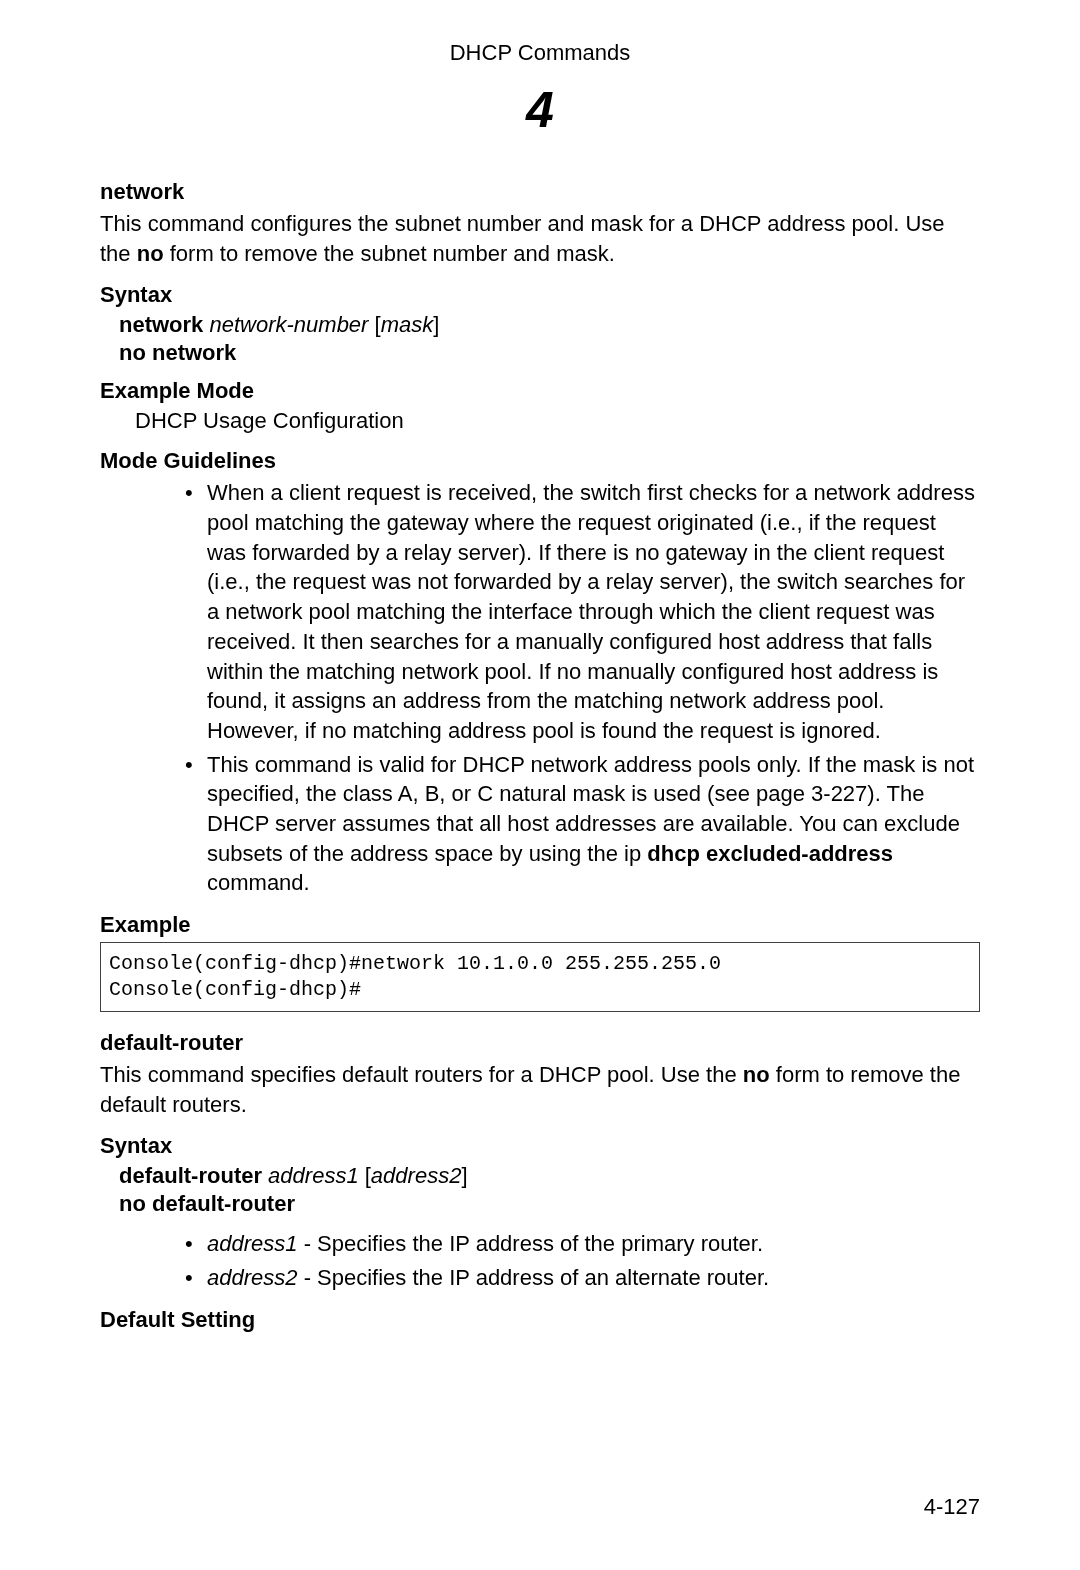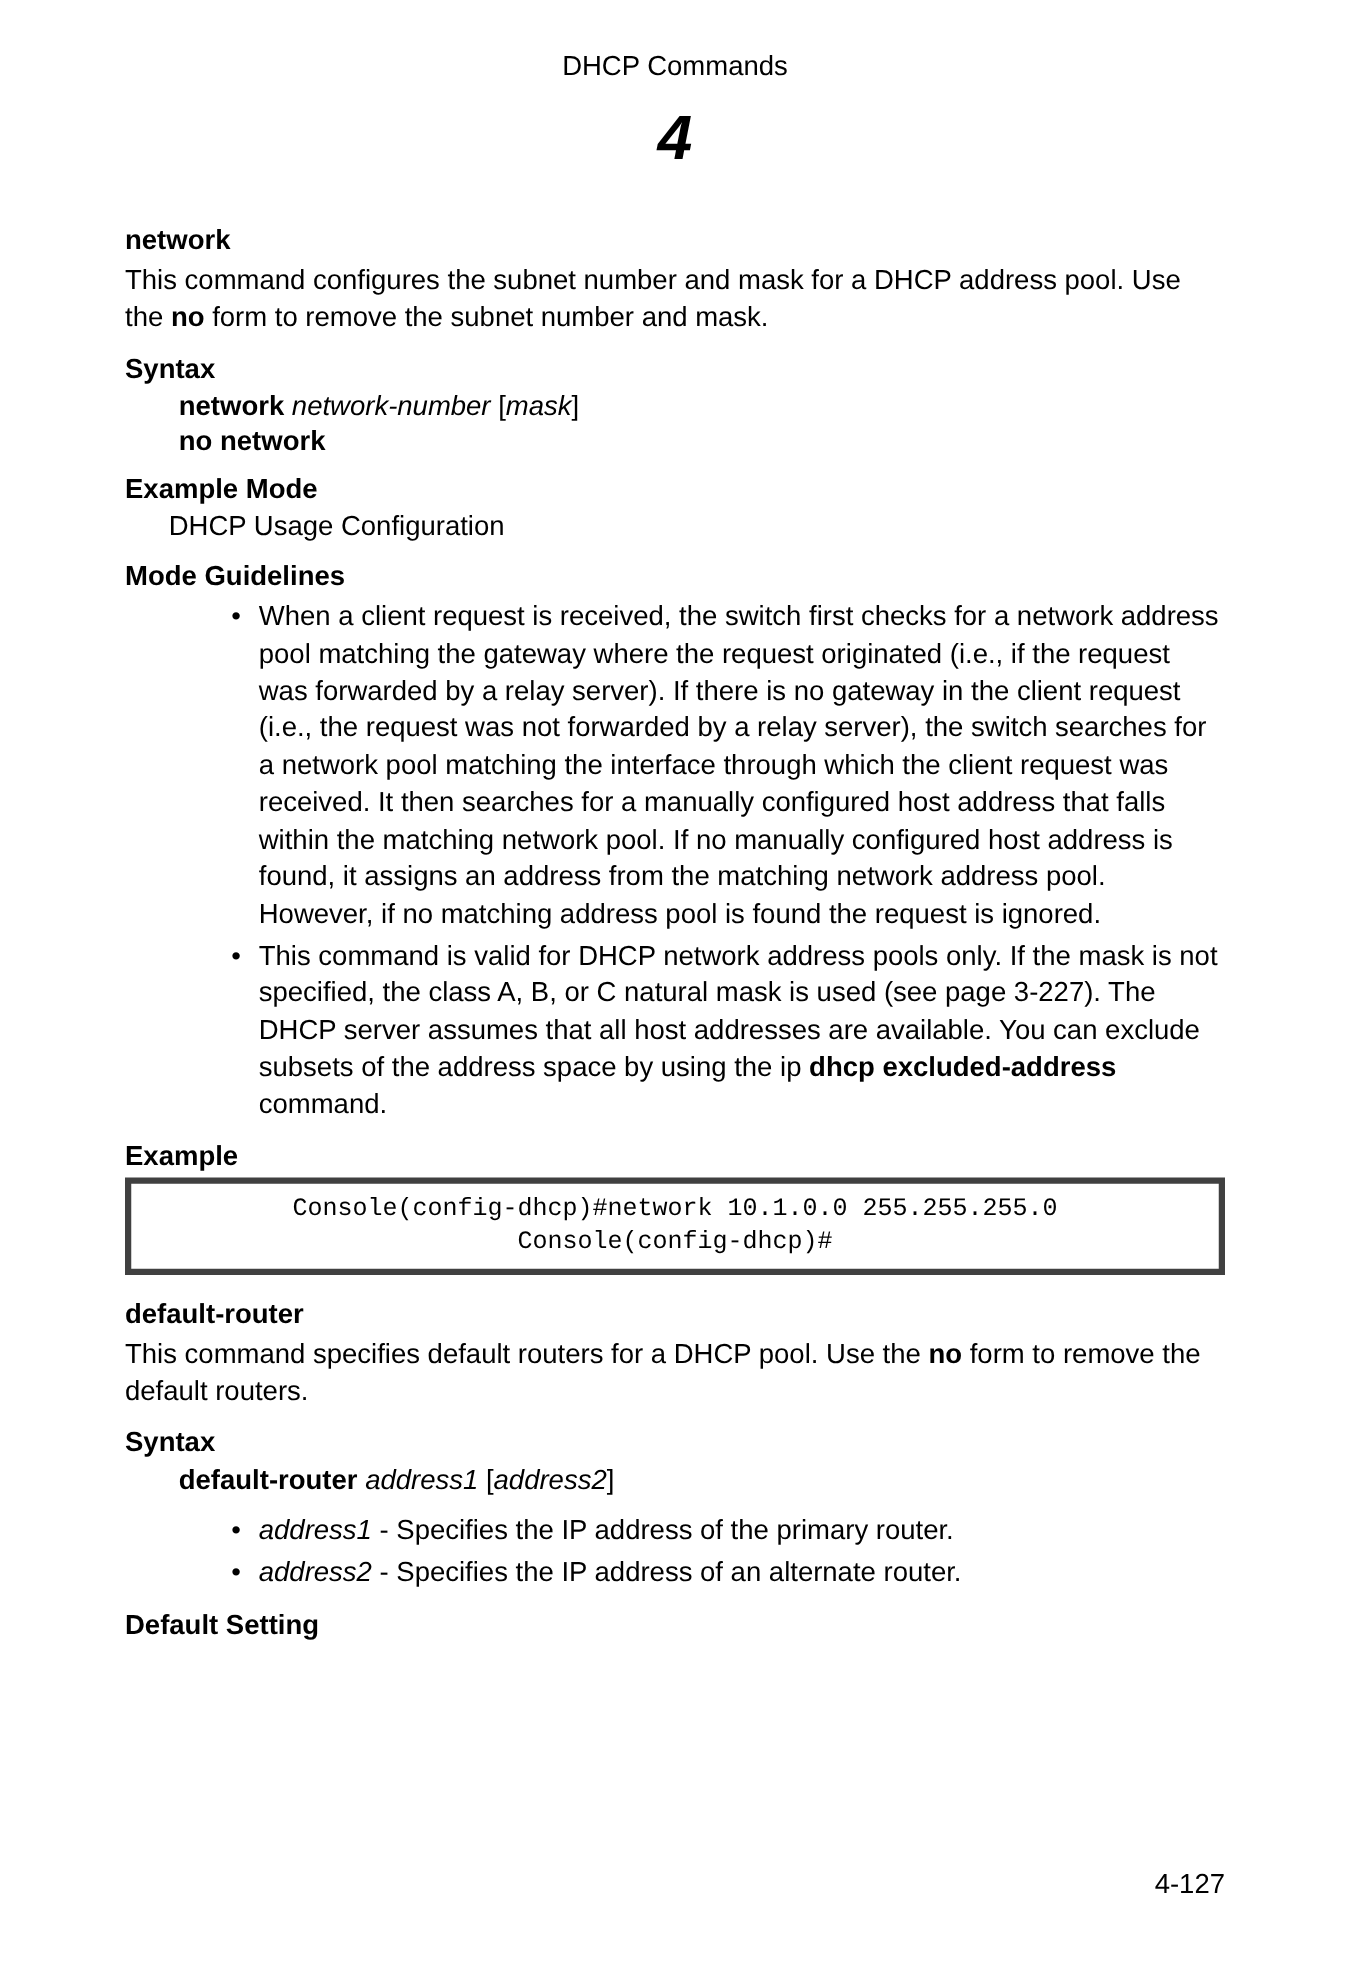--- a/index.html
+++ b/index.html
@@ -40,21 +40,21 @@
     .section-heading {
       font-weight: bold;
       font-size: 22px;
       margin-bottom: 4px;
     }
     .body-text {
       line-height: 1.35;
       margin-bottom: 14px;
     }
     .indent {
-      margin-left: 43px;
+      margin-left: 19px;
     }
     .syntax-line {
       margin-bottom: 2px;
     }
     .italic {
       font-style: italic;
     }
     .bold {
       font-weight: bold;
     }
@@ -69,28 +69,27 @@
       line-height: 1.35;
       margin-bottom: 4px;
     }
     ul li::before {
       content: "•";
       position: absolute;
       left: 0;
       font-size: 22px;
     }
     .code-box {
-      border: 5px solid #404040;
-      padding: 8px 24px;
+      border: 1px solid #404040;
+      padding: 8px 8px;
       font-family: "Courier New", Courier, monospace;
       font-size: 20px;
       margin-bottom: 18px;
       white-space: pre;
       line-height: 1.3;
-      text-align: center;
     }
     .page-number {
       position: absolute;
       bottom: 50px;
       right: 100px;
       font-size: 22px;
     }
     .command-mode-text {
       margin-left: 35px;
       margin-bottom: 14px;
@@ -136,20 +135,21 @@
 <div class="section">
   <div class="section-heading">default-router</div>
   <div class="body-text">
     <span>This command specifies default routers for a DHCP pool. Use the </span><span class="bold">no</span><span> form to remove the default routers.</span>
   </div>
 
   <div class="section-heading">Syntax</div>
   <div class="indent syntax-line">
     <span class="bold">default-router</span><span class="italic"> address1</span><span> [</span><span class="italic">address2</span><span>]</span>
   </div>
+  <div class="indent syntax-line bold">no default-router</div>
   <div style="height:10px"></div>
   <ul>
     <li><span class="italic">address1</span><span> - Specifies the IP address of the primary router.</span></li>
     <li><span class="italic">address2</span><span> - Specifies the IP address of an alternate router.</span></li>
   </ul>
 
   <div class="section-heading">Default Setting</div>
 </div>
 
 <div class="page-number">4-127</div>

